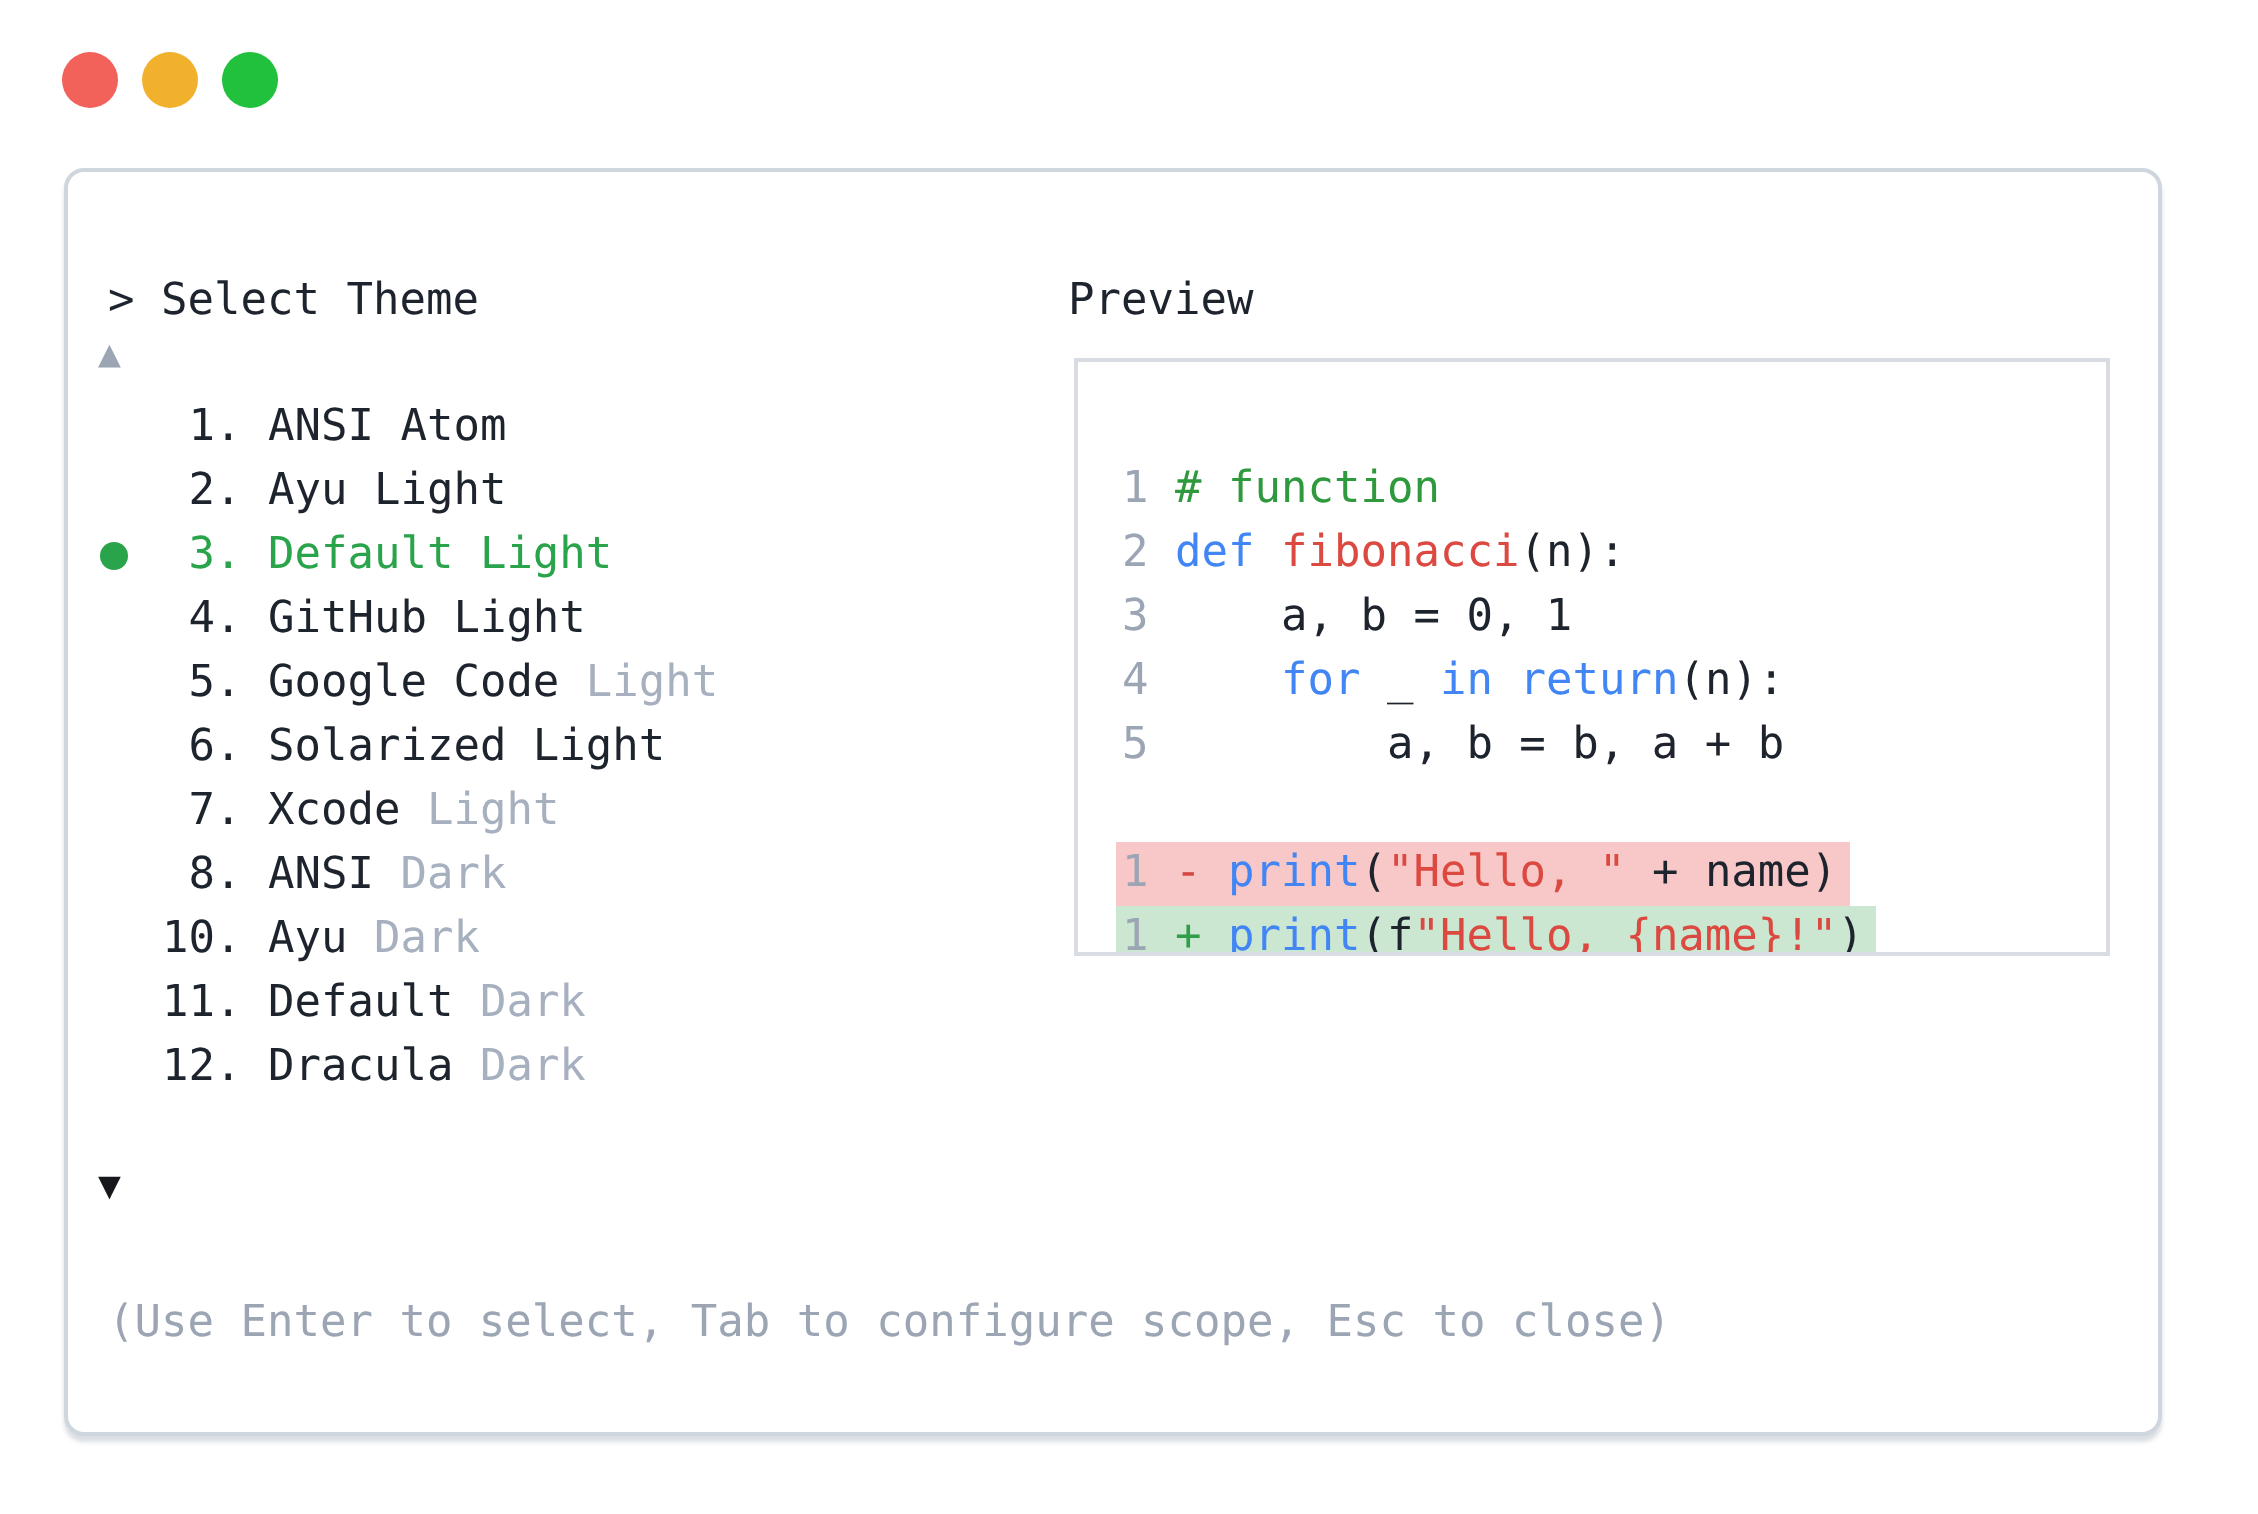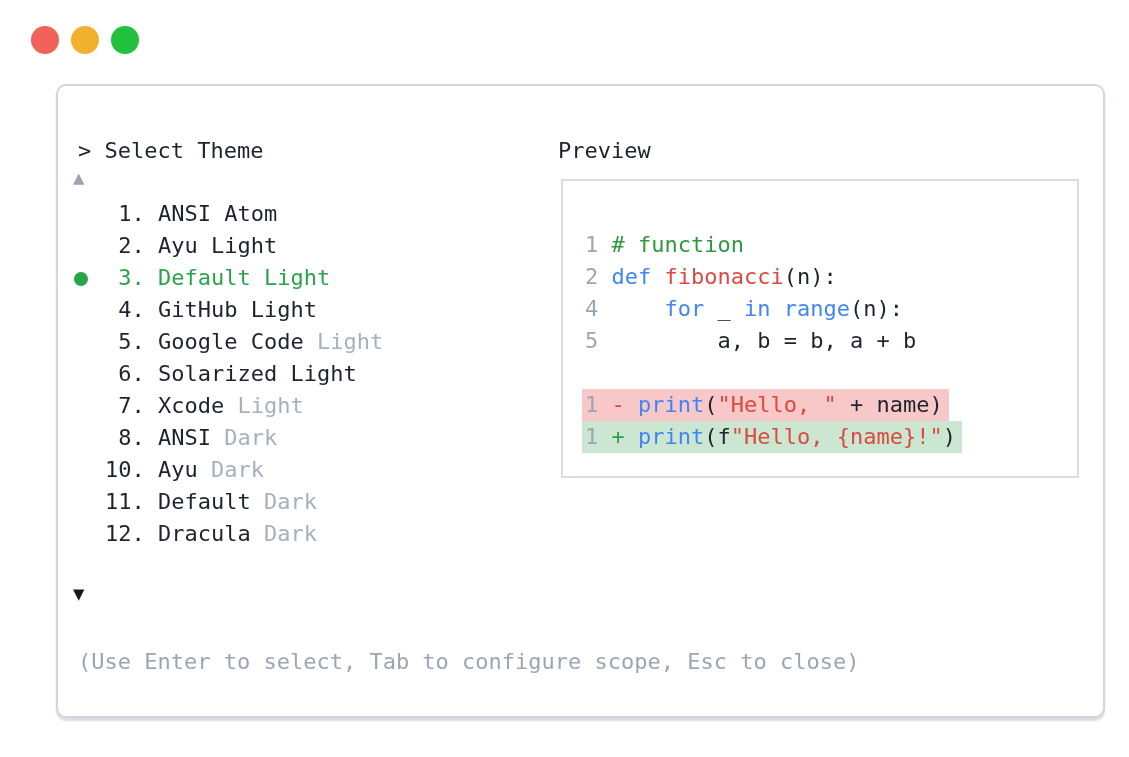--- a/index.html
+++ b/index.html
@@ -13,21 +13,21 @@
     position: relative;
     overflow: hidden;
   }
 
   
   .lights { position: absolute; left: 31px; top: 26px; display: flex; gap: 12px; }
   .light { width: 28px; height: 28px; border-radius: 50%; }
 
   
   .panel {
-    position: absolute; left: 56px; top: 84px;
+    position: absolute; left: 32px; top: 84px;
     width: 1049px; height: 634px;
     background: #ffffff;
     border: 2px solid var(--border-panel);
     border-radius: 10px;
     box-shadow: 0 3px 2px rgba(173,181,192,0.45);
   }
 
   .sel-header { position: absolute; left: 20px; top: 49px; line-height: 32px; white-space: pre; }
   .prompt { color: var(--text); }
 
@@ -100,21 +100,22 @@
   <div class="scroll-ind scroll-down">▼</div>
 
   <div class="footer-hint">(Use Enter to select, Tab to configure scope, Esc to close)</div>
 
   <div class="preview-title">Preview</div>
 
   <div class="preview-box">
     <div>
         <div class="cl"><span class="ln">1</span> <span class="cm"># function</span></div>
         <div class="cl"><span class="ln">2</span> <span class="kw">def</span><span class="pl"> </span><span class="rd">fibonacci</span><span class="pl">(n):</span></div>
-        <div class="cl"><span class="ln">4</span> <span class="pl">    </span><span class="kw">for</span><span class="pl"> _ </span><span class="kw">in</span><span class="pl"> </span><span class="kw">range</span><span class="pl">(n):</span></div>
+        <div class="cl"><span class="ln">3</span> <span class="pl">    a, b = 0, 1</span></div>
+        <div class="cl"><span class="ln">4</span> <span class="pl">    </span><span class="kw">for</span><span class="pl"> _ </span><span class="kw">in</span><span class="pl"> </span><span class="kw">return</span><span class="pl">(n):</span></div>
         <div class="cl"><span class="ln">5</span> <span class="pl">        a, b = b, a + b</span></div>
         <div class="cl">&nbsp;</div>
         <div class="cl"><span class="hl hl-rm"><span class="ln">1</span> <span class="sm">-</span> <span class="kw">print</span><span class="pl">(</span><span class="rd">"Hello, "</span><span class="pl"> + name)</span></span></div>
         <div class="cl"><span class="hl hl-ad"><span class="ln">1</span> <span class="sp">+</span> <span class="kw">print</span><span class="pl">(f</span><span class="rd">"Hello, {name}!"</span><span class="pl">)</span></span></div>
       </div>
   </div>
 
 </div>
 
 </body></html>

